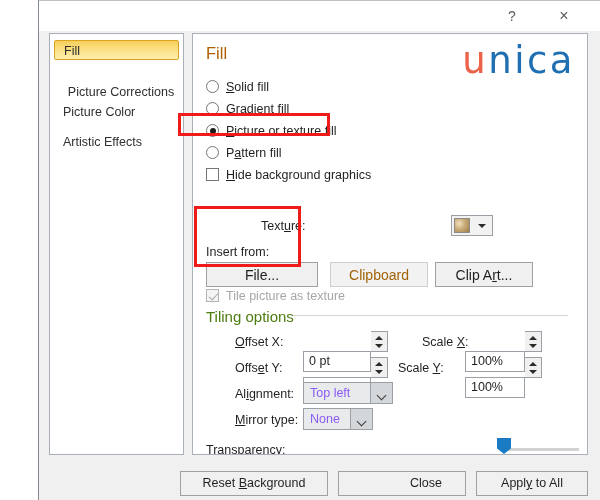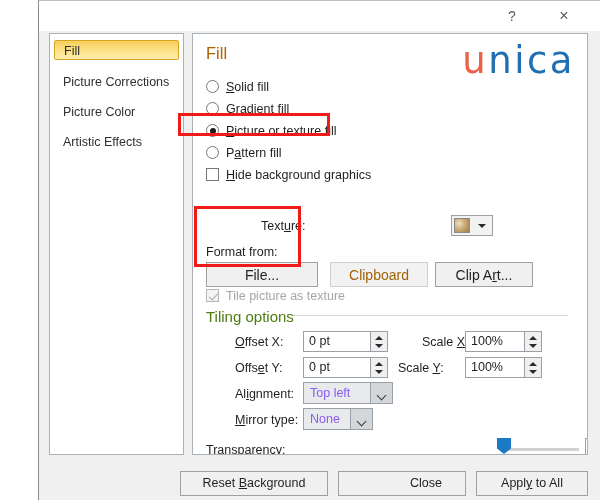--- a/index.html
+++ b/index.html
@@ -263,20 +263,21 @@
   .field {
     position: absolute;
     height: 21px;
     background: #ffffff;
     border: 1px solid #9aa0a6;
     box-sizing: border-box;
     font-size: 12.5px;
     color: #1f1f1f;
     line-height: 19px;
     padding-left: 5px;
+    margin-top: 20px;
   }
   .spin {
     position: absolute;
     width: 17px;
     height: 21px;
     background: #f0f0f0;
     border: 1px solid #9aa0a6;
     border-left: none;
     box-sizing: border-box;
   }
@@ -377,21 +378,21 @@
 
     <div class="titlebar">
       <div class="title-btn help">?</div>
       <div class="title-btn close">×</div>
     </div>
 
     <div class="dlg-body">
 
       <div class="nav-panel">
         <div class="nav-item selected" style="top:6px;">Fill</div>
-        <div class="nav-item" style="top:38px;">Picture Corrections</div>
+        <div class="nav-item" style="top:48px;text-align:center;">Picture Corrections</div>
         <div class="nav-item" style="top:68px;">Picture Color</div>
         <div class="nav-item" style="top:98px;">Artistic Effects</div>
       </div>
 
       <div class="content-panel">
 
         <div class="section-title">Fill</div>
 
         <div class="logo"><span class="u">u</span><span class="rest">nica</span></div>
 
@@ -419,21 +420,21 @@
           <span class="cbox"></span>
           <span class="opt-label"><u>H</u>ide background graphics</span>
         </div>
 
         <div class="lbl" style="left:68px; top:185px;">Text<u>u</u>re:</div>
         <div class="texture-btn">
           <span class="tex-swatch"></span>
           <span class="tex-arrow"></span>
         </div>
 
-        <div class="lbl" style="left:13px; top:211px;">Format from:</div>
+        <div class="lbl" style="left:13px; top:211px;">Insert from:</div>
 
         <div class="pbtn" style="left:13px; top:228px; width:112px; height:25px;">File...</div>
         <div class="pbtn disabled" style="left:137px; top:228px; width:98px; height:25px;">Clipboard</div>
         <div class="pbtn" style="left:242px; top:228px; width:98px; height:25px;">Clip A<u>r</u>t...</div>
 
         <div class="opt-row" style="top:252px;">
           <span class="cbox dim checked"></span>
           <span class="opt-label dim">Tile picture as texture</span>
         </div>
 

